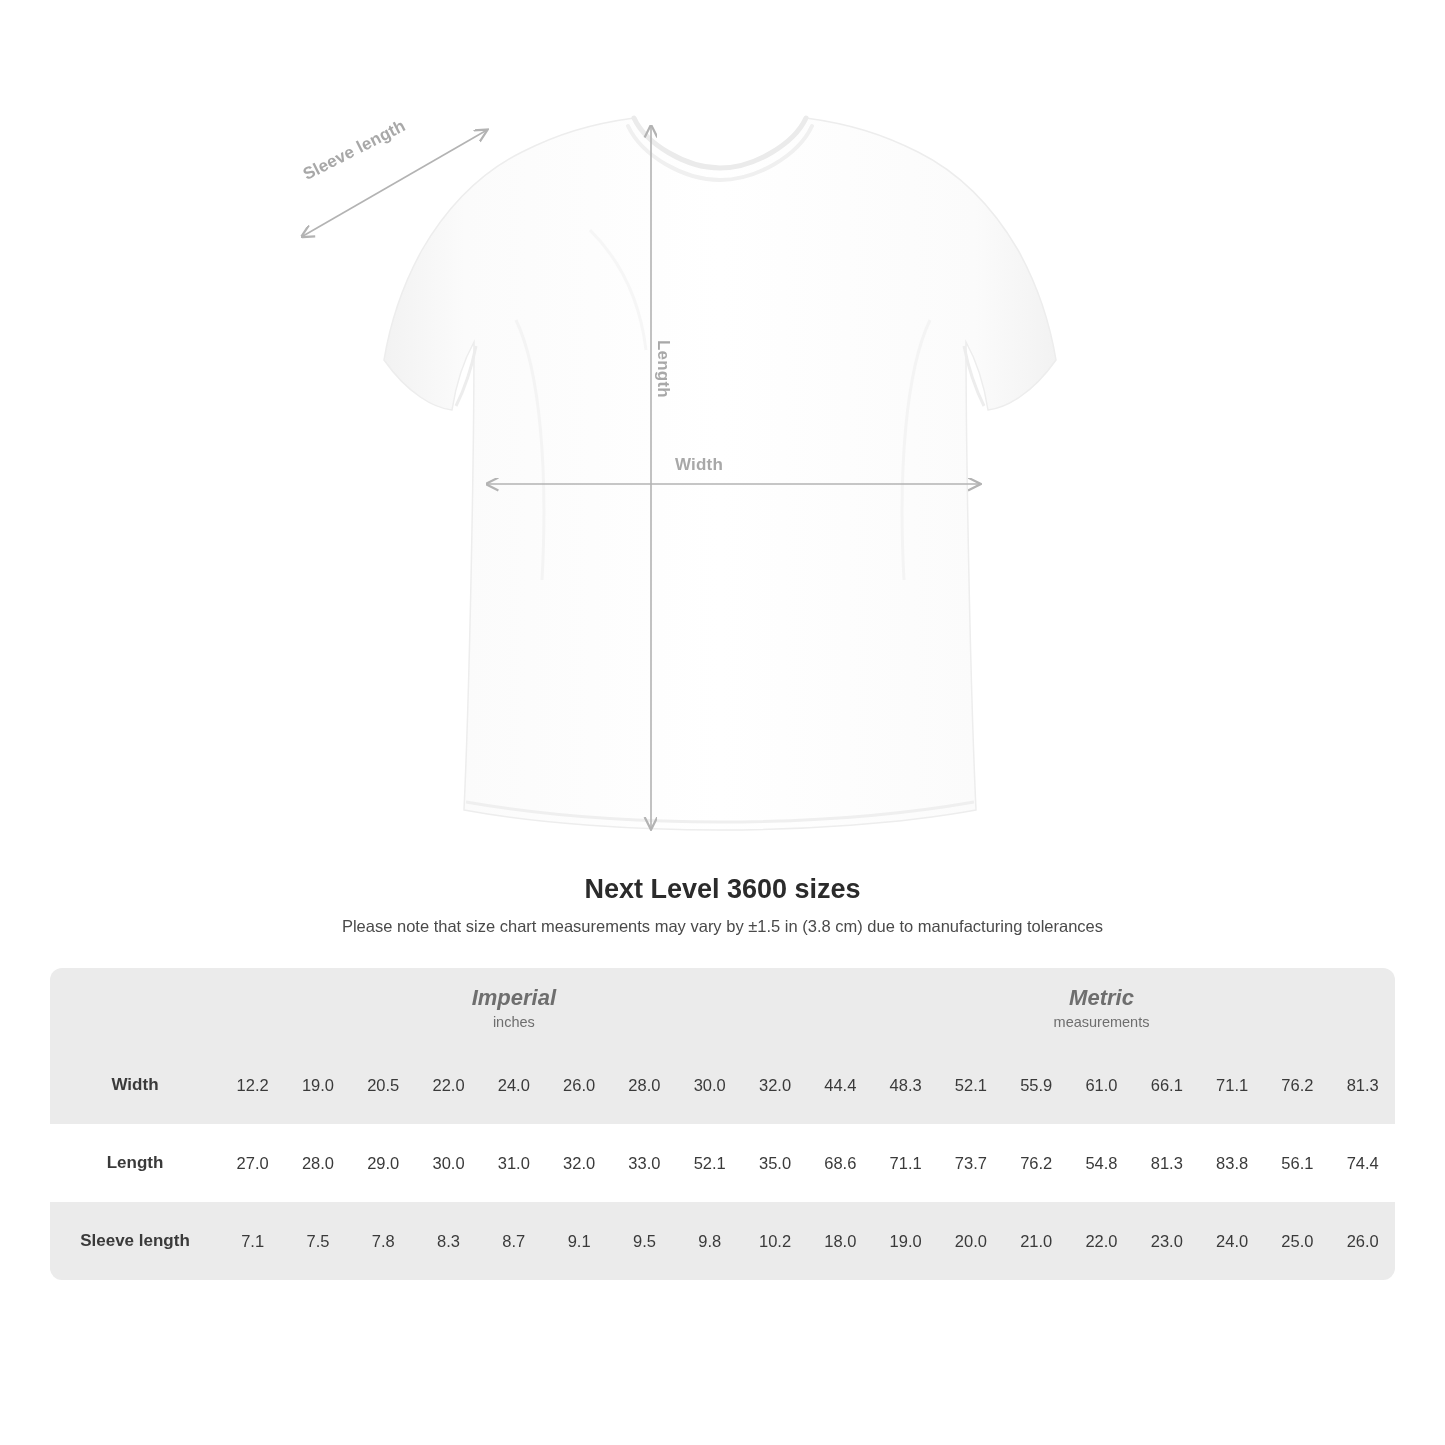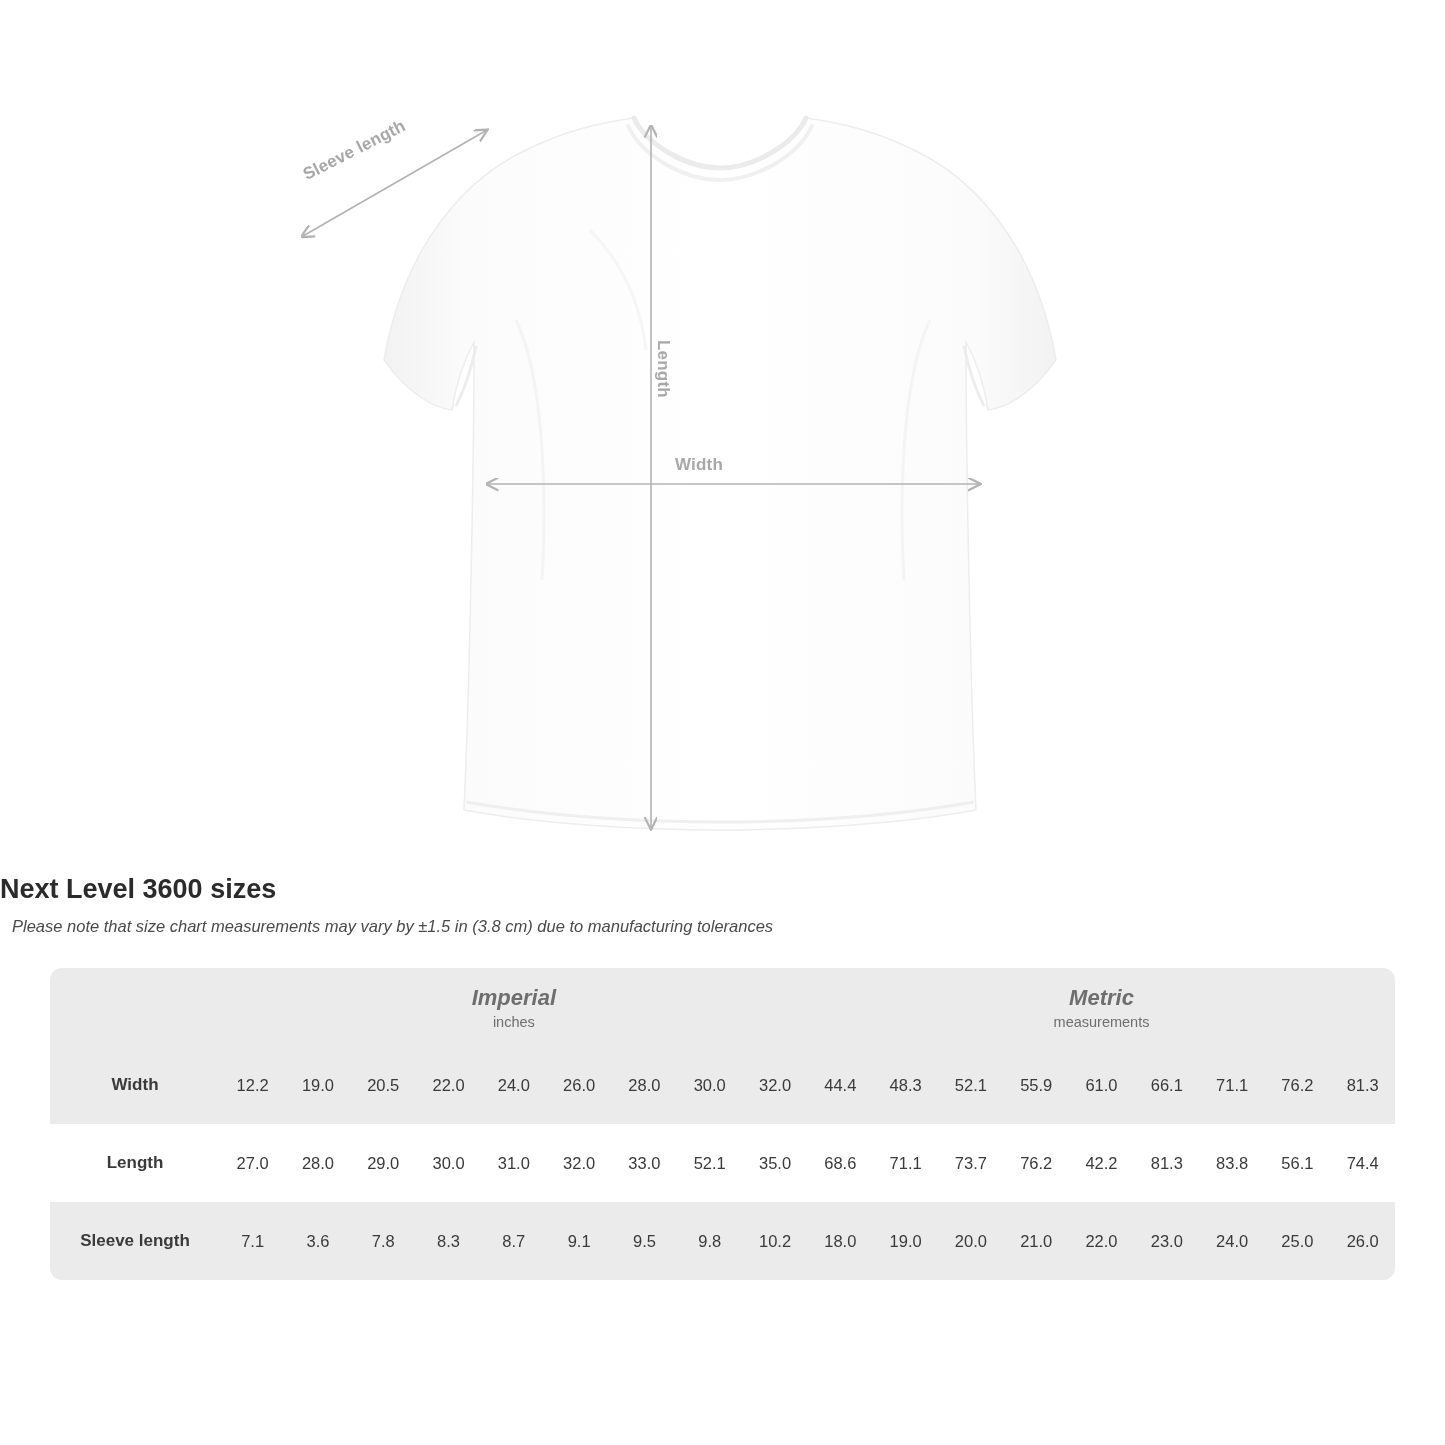--- a/index.html
+++ b/index.html
@@ -55,32 +55,31 @@
     writing-mode: vertical-rl;
     text-orientation: mixed;
   }
   .label-width {
     left: 675px;
     top: 455px;
   }
 
   
   .title-block {
-    text-align: left;
+    text-align: center;
     margin-top: 14px;
   }
   .chart-title {
     font-size: 27px;
     font-weight: bold;
     color: #2b2b2b;
     margin: 0 0 12px 0;
   }
   .chart-note {
     font-size: 16.5px;
-    font-style: italic;
     color: #4a4a4a;
     margin: 12px;
   }
 
   
   .table-wrap {
     margin: 32px 50px 0 50px;
     border-radius: 12px;
     overflow: hidden;
   }
@@ -267,31 +266,31 @@
           <td class="cell">30.0</td>
           <td class="cell">31.0</td>
           <td class="cell">32.0</td>
           <td class="cell">33.0</td>
           <td class="cell">52.1</td>
           <td class="cell">35.0</td>
           <td class="cell">68.6</td>
           <td class="cell">71.1</td>
           <td class="cell">73.7</td>
           <td class="cell">76.2</td>
-          <td class="cell">42.2</td>
+          <td class="cell">54.8</td>
           <td class="cell">81.3</td>
           <td class="cell">83.8</td>
           <td class="cell">56.1</td>
           <td class="cell">74.4</td>
         </tr>
 
         <tr class="row-shaded">
           <td class="rowhead">Sleeve length</td>
           <td class="cell">7.1</td>
-          <td class="cell">3.6</td>
+          <td class="cell">7.5</td>
           <td class="cell">7.8</td>
           <td class="cell">8.3</td>
           <td class="cell">8.7</td>
           <td class="cell">9.1</td>
           <td class="cell">9.5</td>
           <td class="cell">9.8</td>
           <td class="cell">10.2</td>
           <td class="cell">18.0</td>
           <td class="cell">19.0</td>
           <td class="cell">20.0</td>

